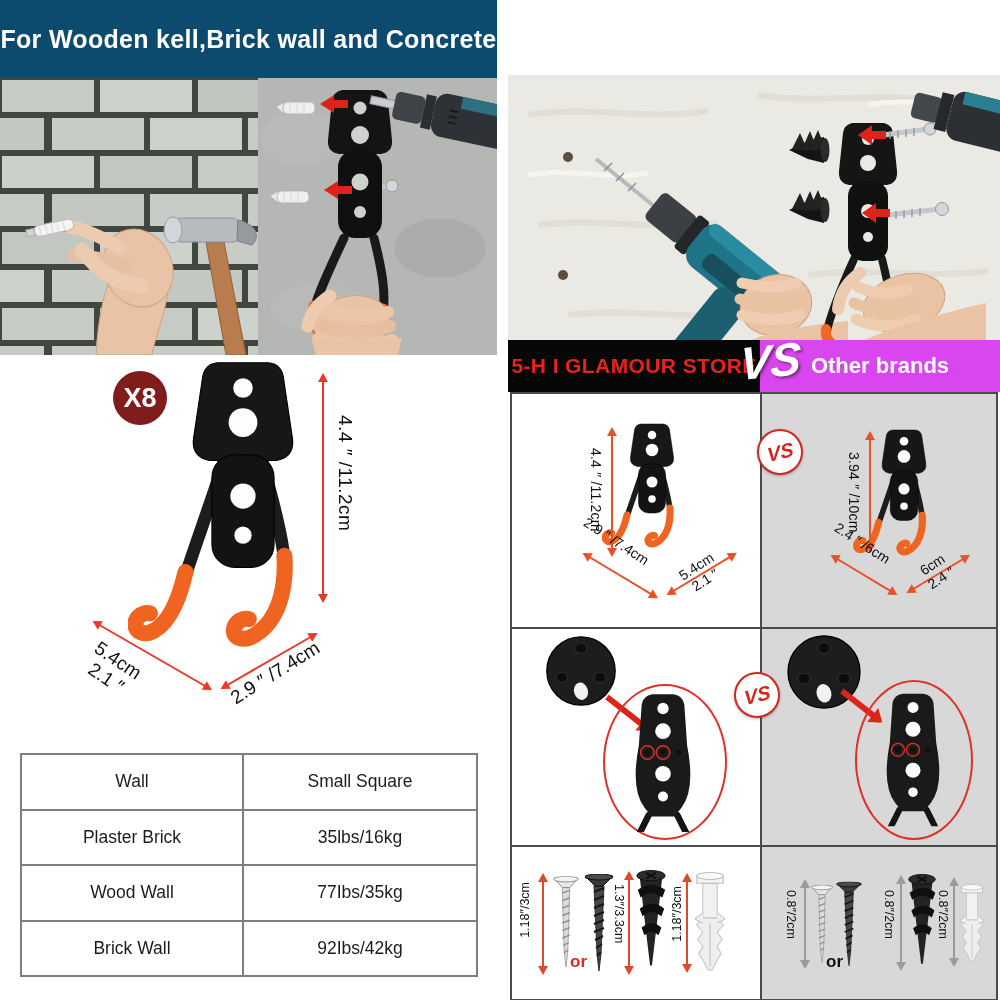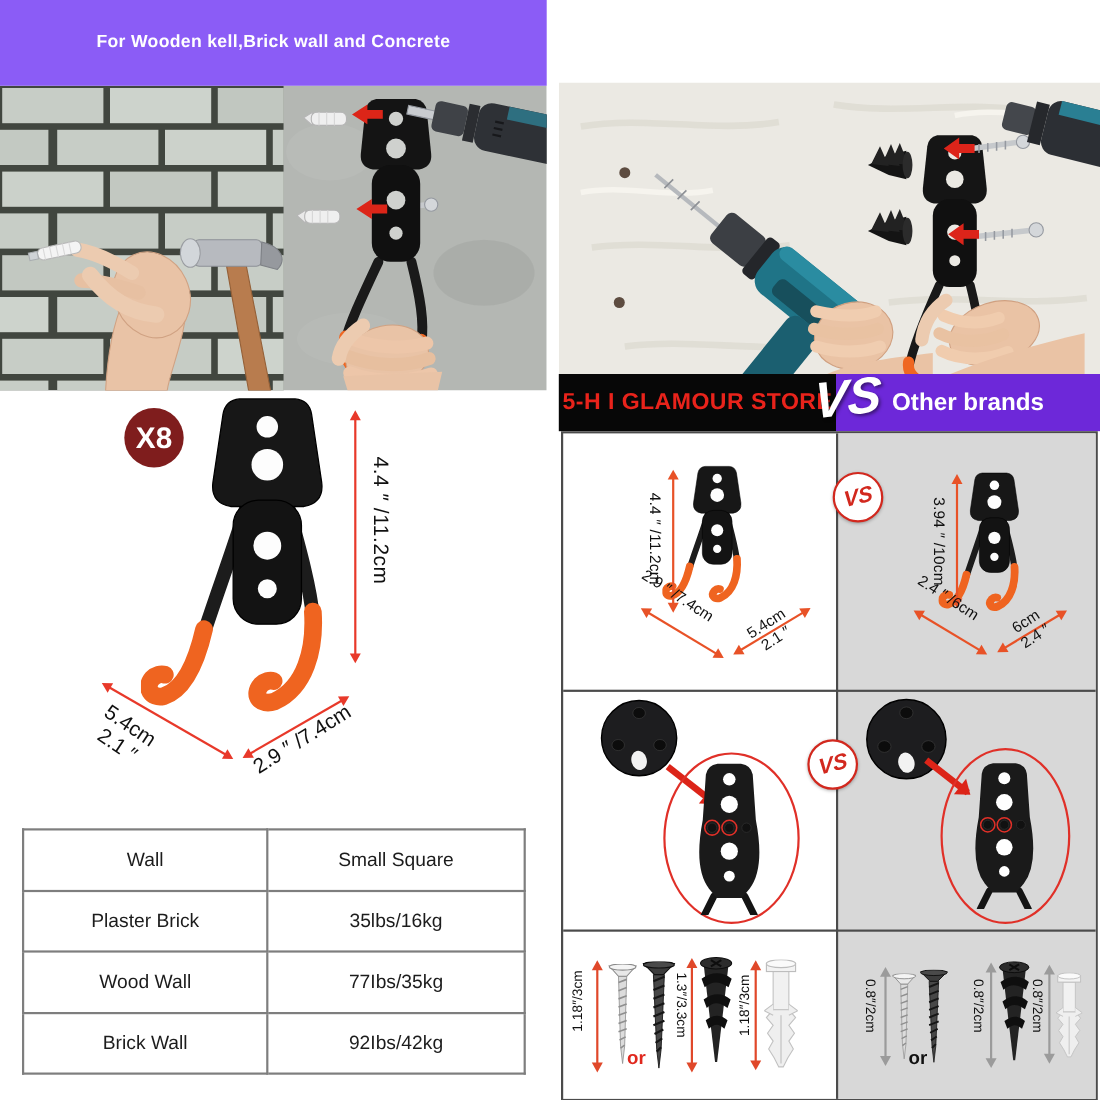--- a/index.html
+++ b/index.html
@@ -2,21 +2,21 @@
 <html><head>
 <meta charset="utf-8">
 <style>
   html,body{margin:0;padding:0;background:#ffffff;}
   .canvas{position:relative;width:1000px;height:1000px;background:#fff;overflow:hidden;
           font-family:"Liberation Sans",sans-serif;color:#111;}
   .abs{position:absolute;}
 
   
   .hdr{display:flex;align-items:center;justify-content:center;font-weight:bold;color:#fff;}
-  .hdr-left{left:0;top:0;width:497px;height:78px;background:#8b5cf6;font-size:16px;letter-spacing:.3px;}
+  .hdr-left{left:0;top:0;width:497px;height:78px;background:#0c4a6e;font-size:25px;letter-spacing:.3px;}
   .hdr-right{left:508px;top:0;width:492px;height:75px;background:#c9191b;font-size:25px;}
 
   
   .photo{display:block;}
 
   
   .x8{left:113px;top:371px;width:54px;height:54px;border-radius:50%;background:#7f1d1d;color:#fff;
       display:flex;align-items:center;justify-content:center;font-size:27px;font-weight:bold;}
 
   
@@ -58,21 +58,21 @@
   
   .spec-table{position:absolute;left:20px;top:753px;width:458px;height:224px;
               border-collapse:collapse;table-layout:fixed;}
   .spec-table td{border:2px solid #7e7e7e;text-align:center;vertical-align:middle;
                  font-size:17.5px;color:#1c1c1c;}
 
   
   .vsb-left{left:508px;top:340px;width:252px;height:52px;background:#070707;display:flex;
             align-items:center;justify-content:center;}
   .vsb-left span{color:#e8231b;font-weight:bold;font-size:21px;letter-spacing:.4px;}
-  .vsb-right{left:760px;top:340px;width:240px;height:52px;background:#6d28d9;display:flex;
+  .vsb-right{left:760px;top:340px;width:240px;height:52px;background:#d946ef;display:flex;
              align-items:center;justify-content:center;}
   .vsb-right span{color:#fff;font-weight:bold;font-size:22px;}
   .vsb-vs{left:740px;top:334px;color:#fff;font-size:46px;font-weight:bold;font-style:italic;
           transform:rotate(-6deg) skewX(-8deg);text-shadow:2px 2px 3px rgba(0,0,0,.45);z-index:4;}
 
   
   .grid{left:510px;top:392px;width:484px;height:605px;border:2px solid #4b4b4b;background:#fff;}
   .gline-h{position:absolute;left:0;width:484px;height:2px;background:#4b4b4b;z-index:2;}
   .gline-v{position:absolute;left:248px;top:0;width:2px;height:605px;background:#4b4b4b;z-index:2;}
   .gcell{position:absolute;left:250px;width:234px;background:#d8d8d8;}

